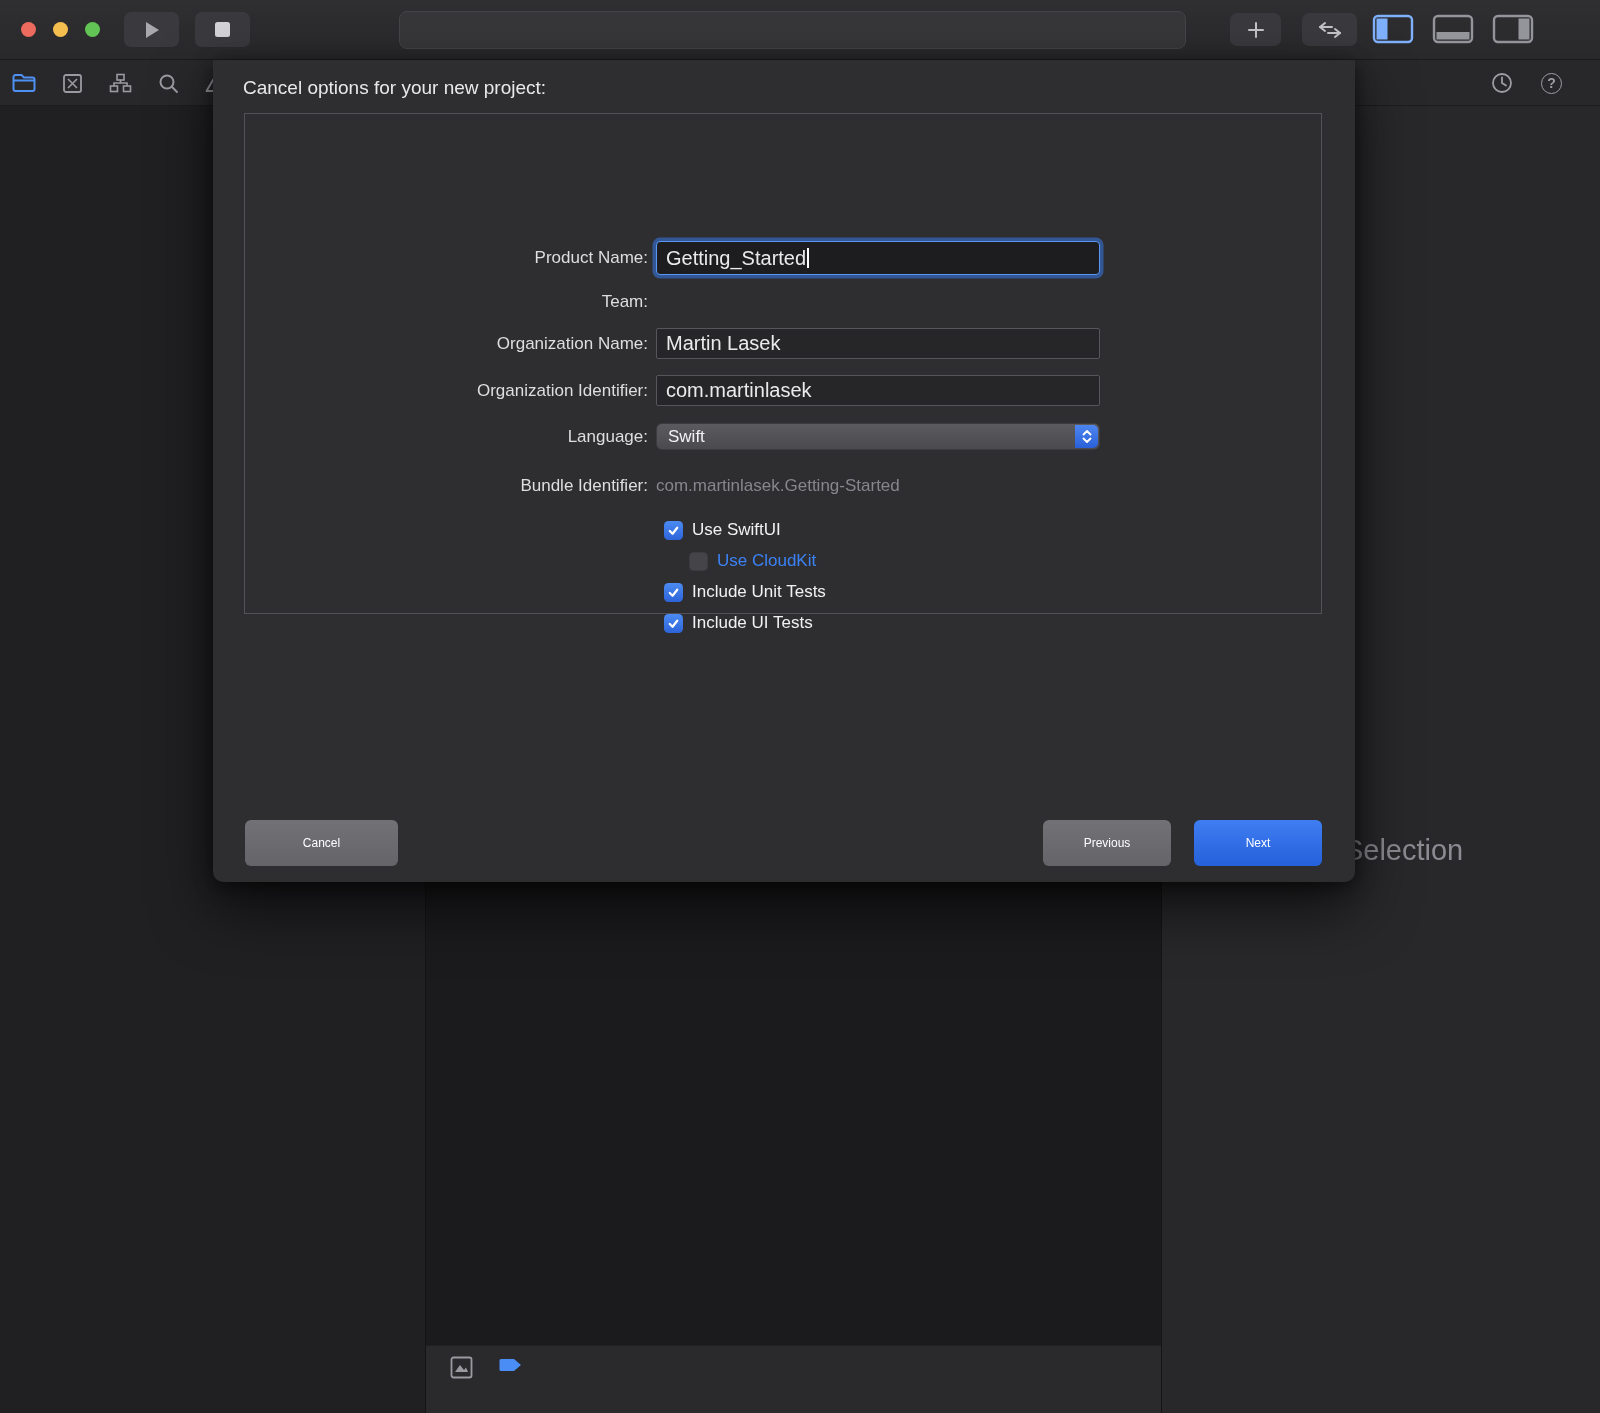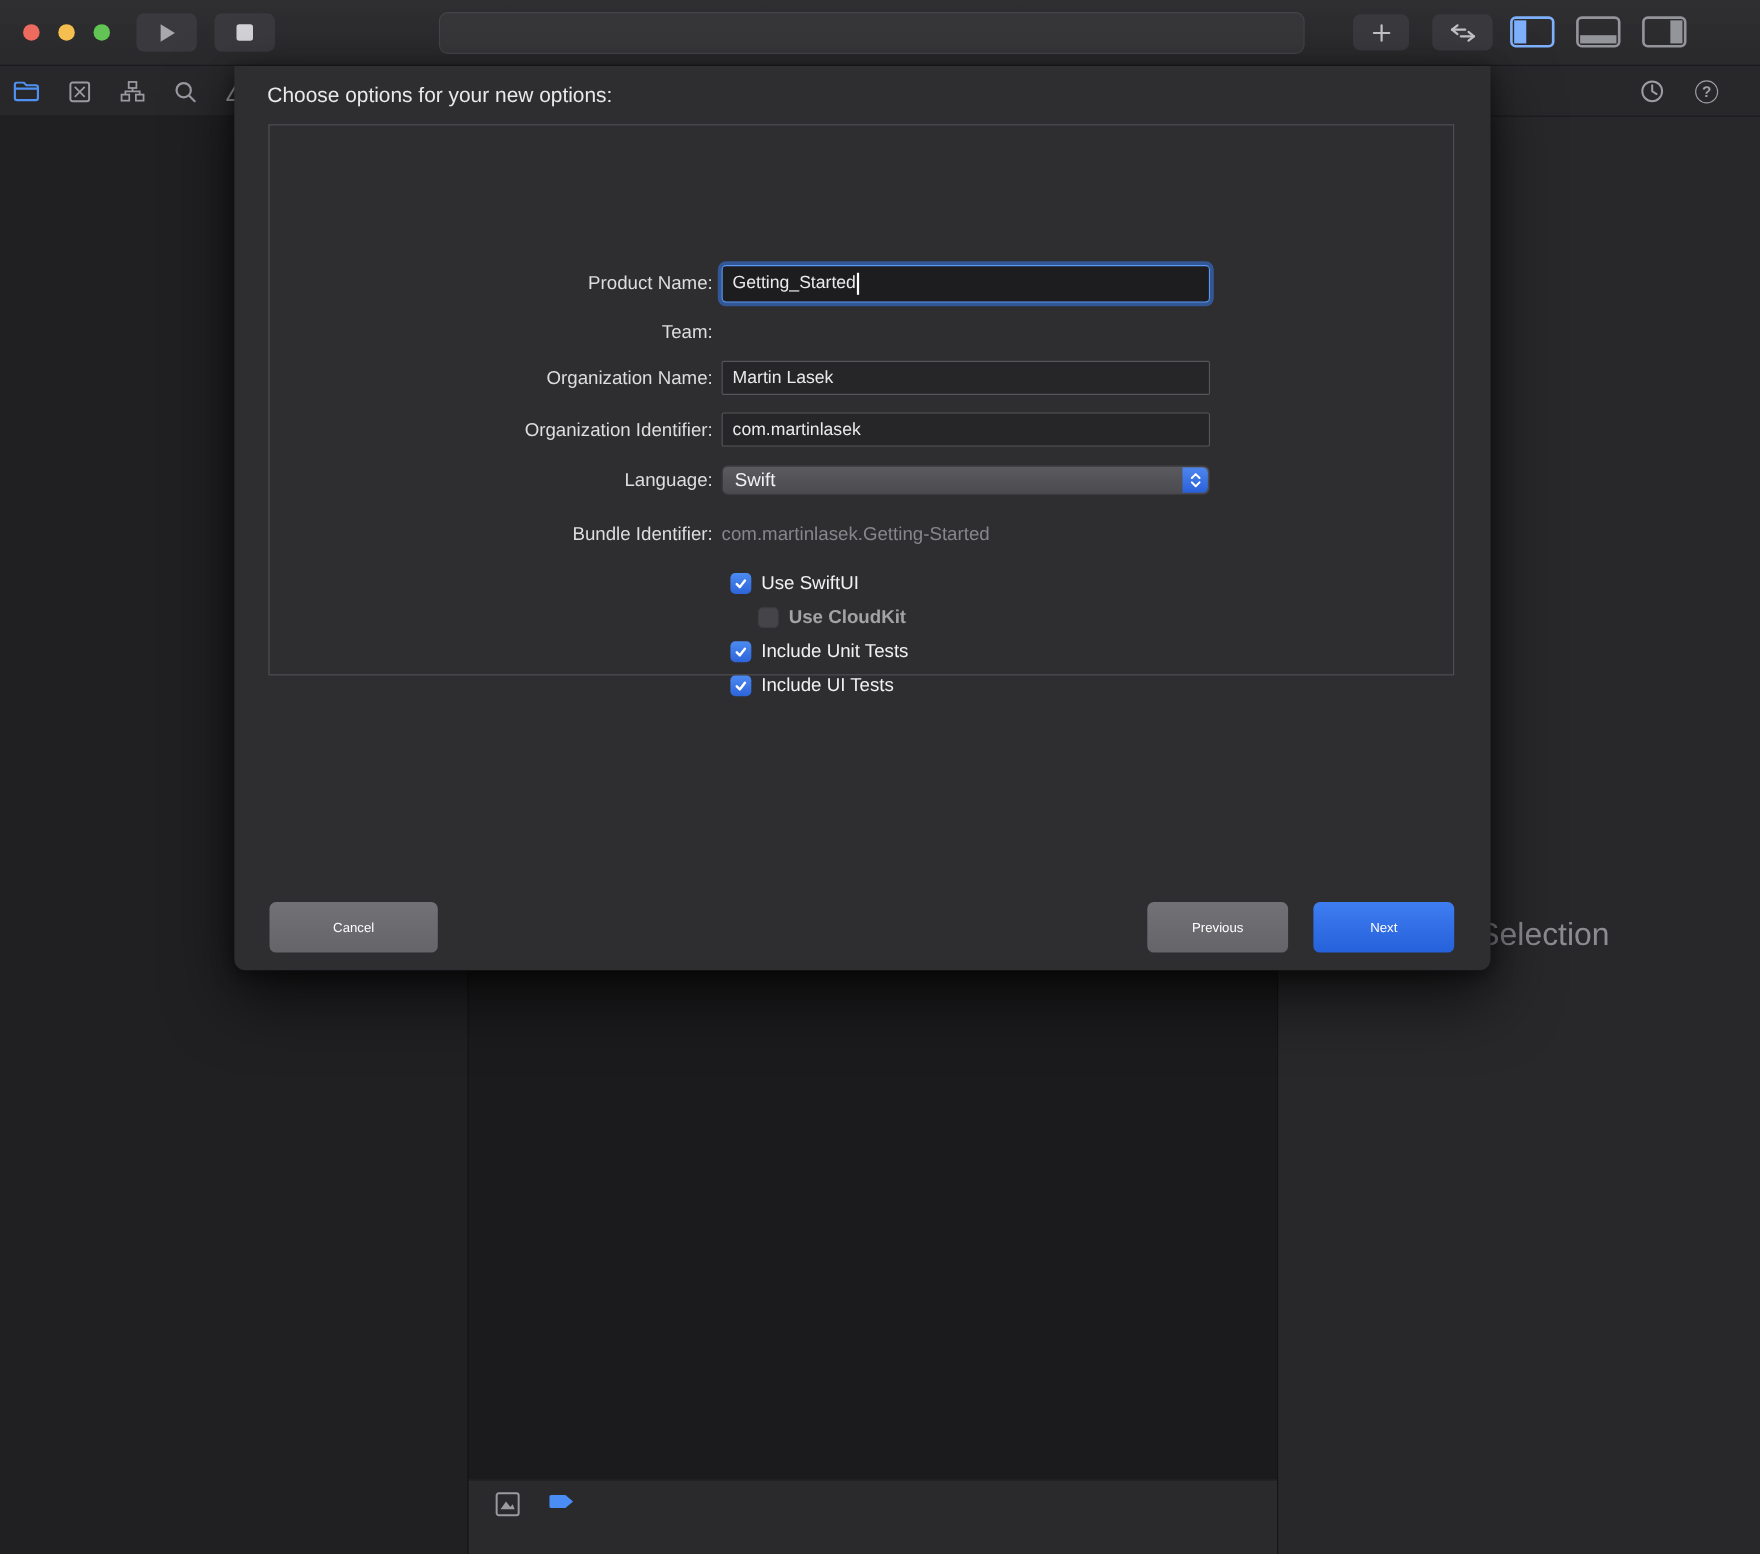--- a/index.html
+++ b/index.html
@@ -79,21 +79,21 @@
     position:absolute; left:31px; top:53px; width:1078px; height:501px;
     border:1px solid #525256;
   }
   .form { position:absolute; left:0; top:127px; width:100%; }
   .row { display:flex; align-items:center; }
   .row .lbl { width:411px; text-align:right; padding-right:8px; font-size:17px; color:#dededf; flex:none; }
   .ctl { width:444px; flex:none; }
 
   .text-field {
     height:31px; width:444px; background:#262629; border:1px solid #56565a;
-    border-radius:2px; color:#eaeaec; font-size:16px; padding:0 9px;
+    border-radius:2px; color:#eaeaec; font-size:20px; padding:0 9px;
     display:flex; align-items:center;
   }
   .text-field.focused {
     height:34px; background:#1d1d20; border:1px solid #5a97f2; border-radius:4px;
     box-shadow:0 0 0 3.5px rgba(57,121,231,0.55);
   }
   .caret { display:inline-block; width:1.5px; height:20px; background:#fff; margin-left:1px; }
 
   .popup {
     height:27px; width:444px; border-radius:6px;
@@ -120,21 +120,21 @@
   .check-row { display:flex; align-items:flex-end; gap:9px; height:22px; margin-bottom:9px; }
   .check-row.indent { margin-left:25px; }
   .checkbox {
     width:19px; height:19px; border-radius:4.5px; flex:none;
     display:flex; align-items:center; justify-content:center;
   }
   .checkbox.checked { background:linear-gradient(#4c8bf2,#2d64d9); }
   .checkbox.unchecked { background:#606067; border:1px solid #515157; }
   .checkbox.disabled { background:#454549; border:1px solid #3d3d41; }
   .check-label { font-size:17px; color:#f1f1f3; }
-  .check-row.disabled .check-label { color:#a3a3a3;font-weight:bold; }
+  .check-row.disabled .check-label { color:#3b82f6; }
 
   .dlg-btn {
     position:absolute; top:760px; height:46px; border:none; border-radius:6px;
     font-size:12px; color:#ffffff; font-family:inherit; cursor:default;
   }
   .btn-cancel { left:32px; width:153px; background:linear-gradient(#717176,#646469); }
   .btn-previous { left:830px; width:128px; background:linear-gradient(#717176,#646469); }
   .btn-next { left:981px; width:128px; background:linear-gradient(#3f7df2,#2561da); }
 </style>
 </head>
@@ -261,21 +261,21 @@
           <path d="M11 5.5 V11 L15 13.5" fill="none" stroke="#9d9da3" stroke-width="1.8" stroke-linecap="round"></path>
         </svg>
       </button>
       <button class="icon-btn">
         <span class="help-circle">?</span>
       </button>
     </div>
   </div>
 
   <div class="dialog">
-    <div class="dialog-title">Choose options for your new options:</div>
+    <div class="dialog-title">Cancel options for your new project:</div>
 
     <div class="options-panel">
       <div class="form">
 
         <div class="row gap17">
           <div class="lbl">Product Name:</div>
           <div class="ctl">
             <div class="text-field focused">
               <span>Getting_Started</span>
                 <span class="caret"></span>

